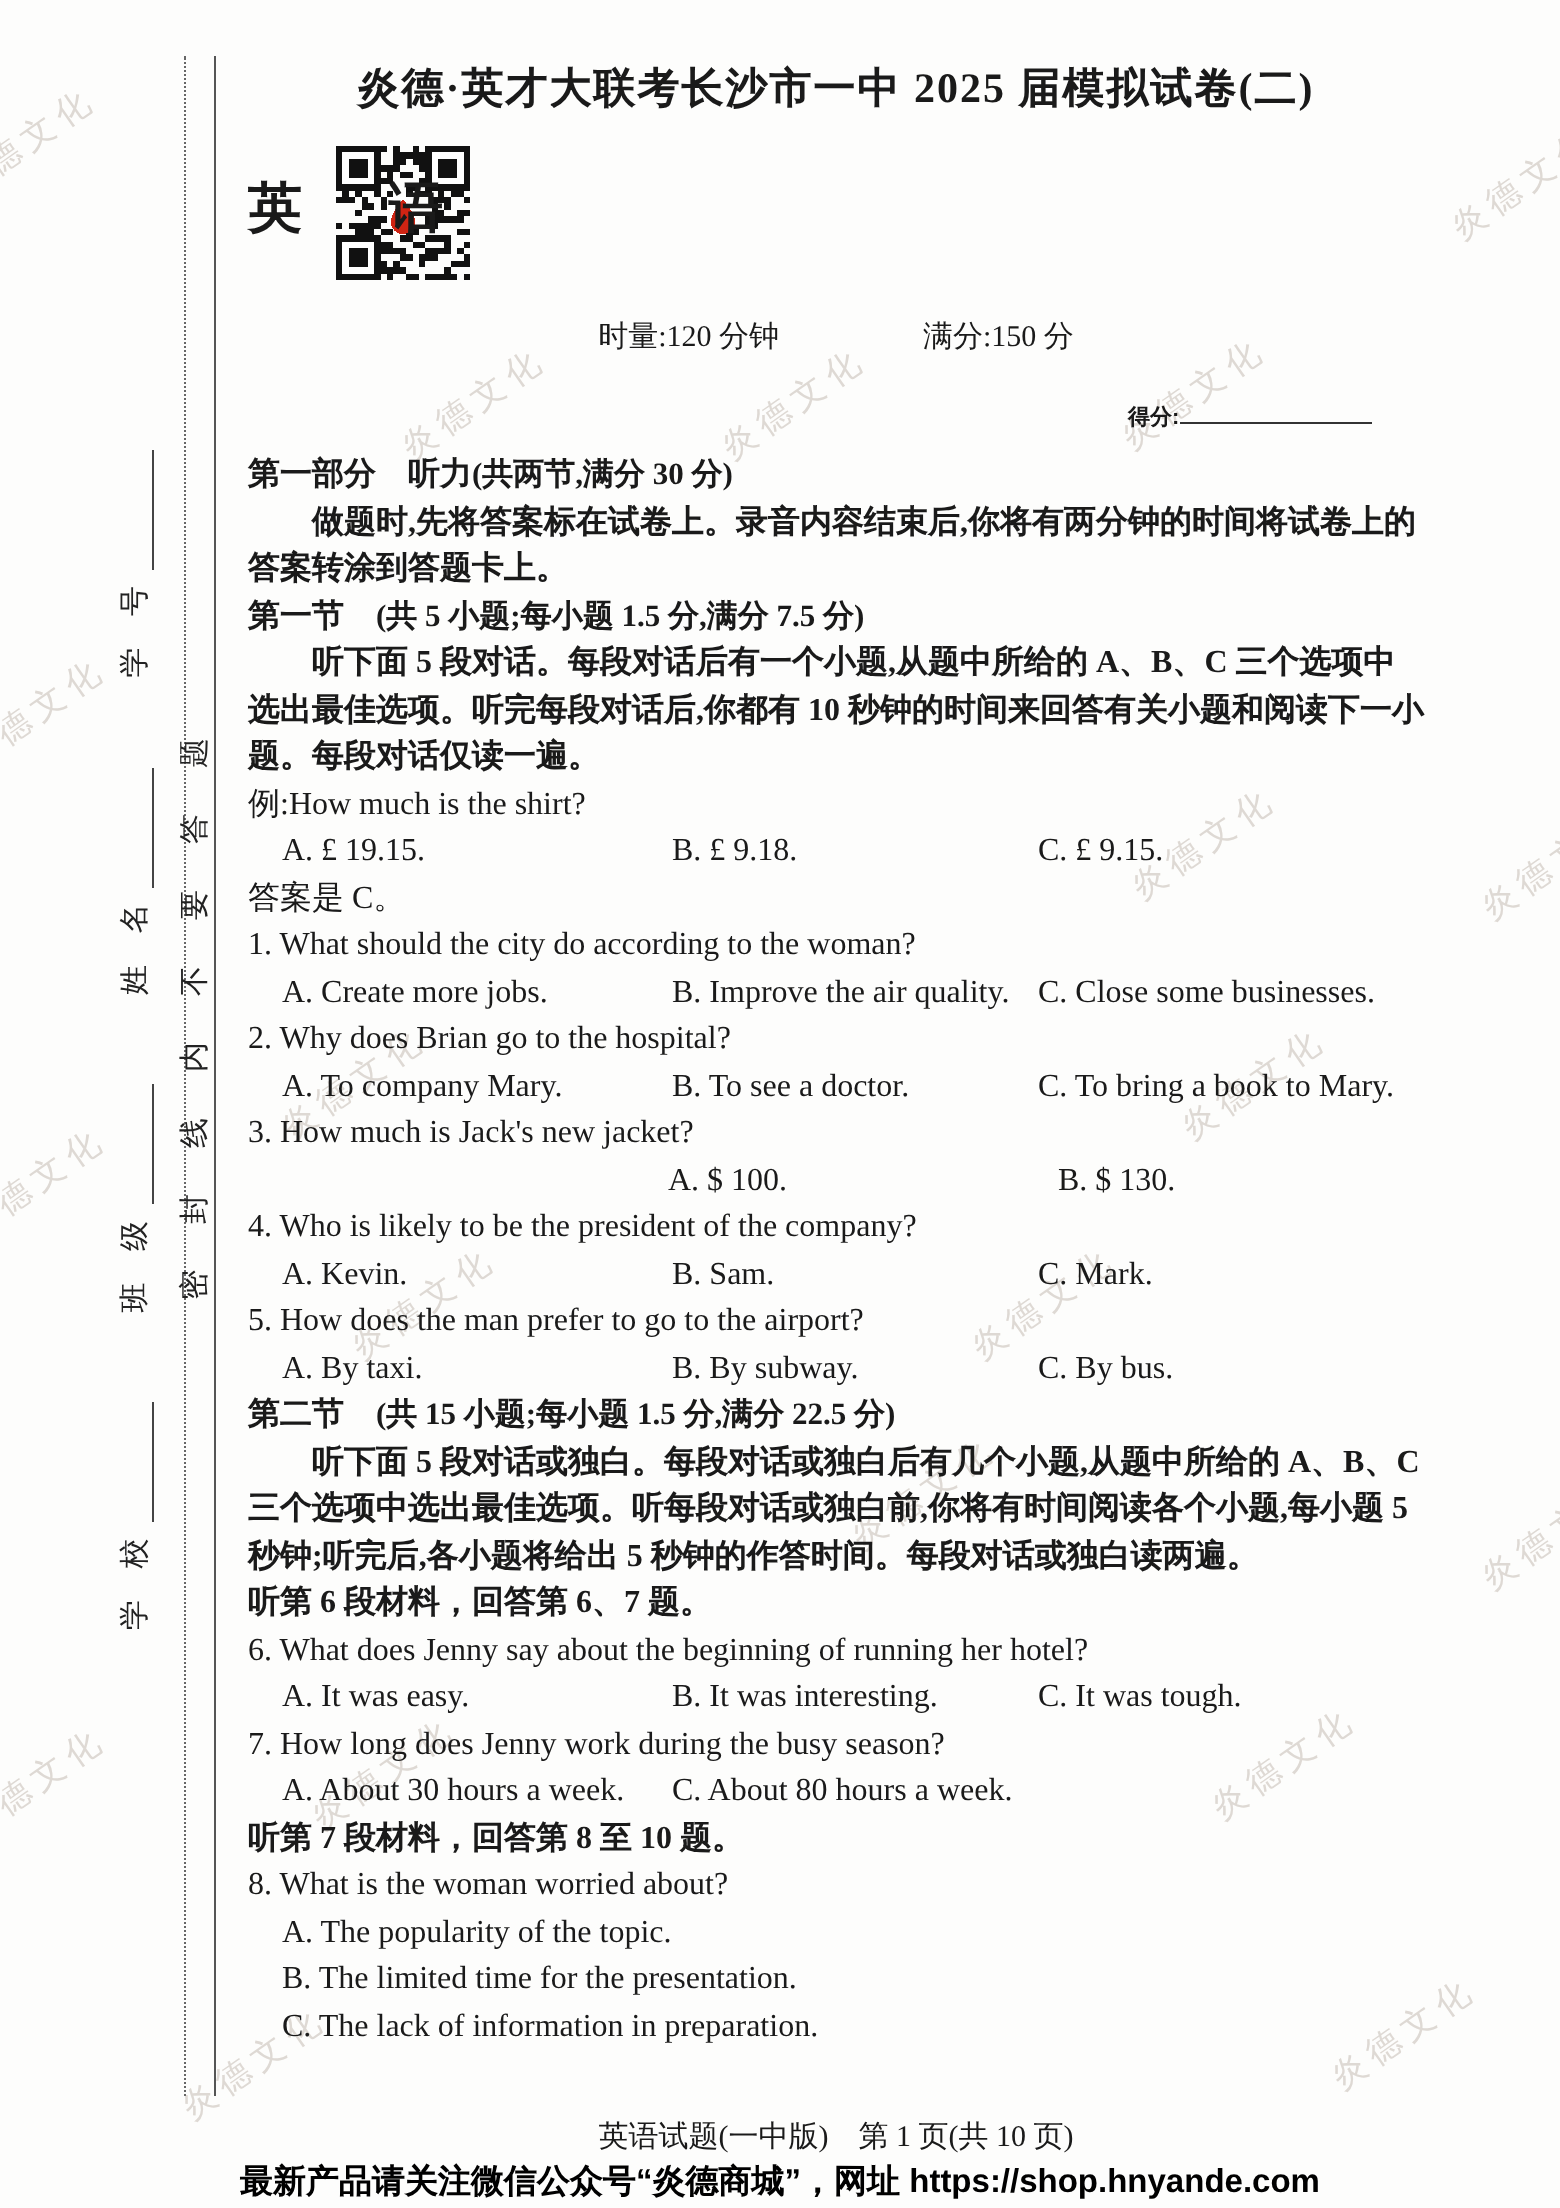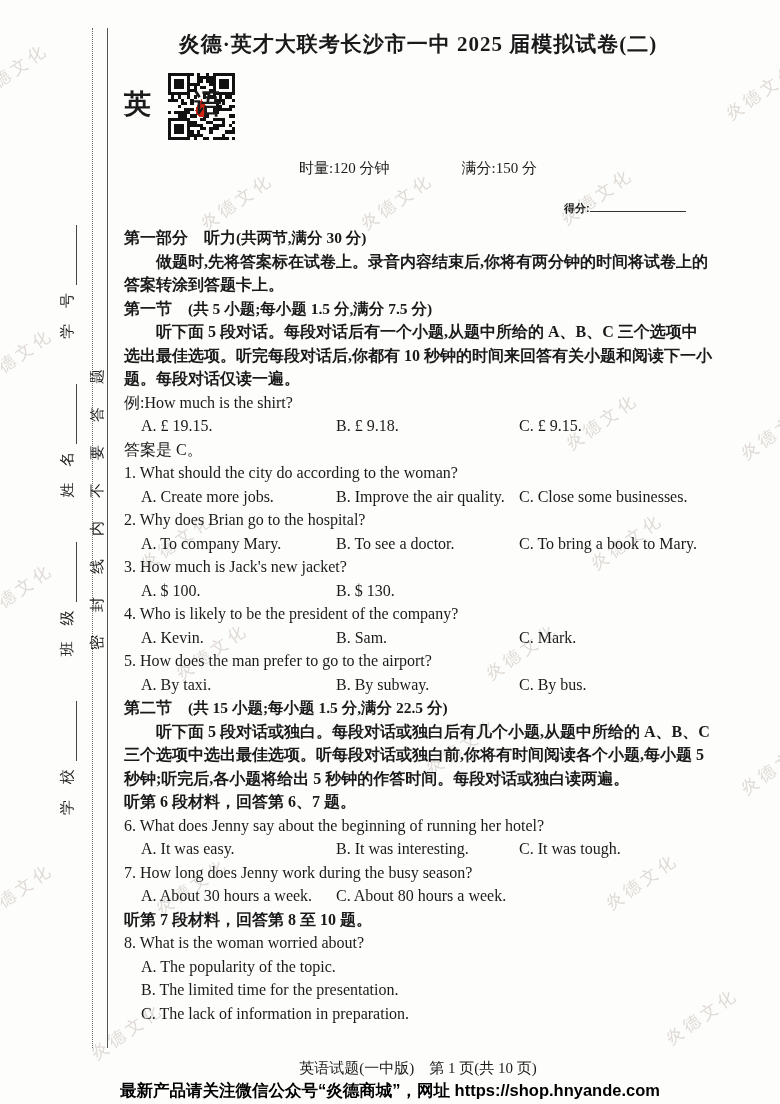--- a/index.html
+++ b/index.html
@@ -54,21 +54,21 @@
   .score-row { position:absolute; top:196px; left:440px; font-size:11px; }
   .score-label { font-family:"Liberation Sans","DejaVu Sans",sans-serif; font-weight:700; }
   .score-line { display:inline-block; width:96px; height:15px; border-bottom:1.5px solid #333; }
   
   .bodytext { font-size:16px; line-height:23.5px; }
   .sec-head .shb { font-family:"Liberation Sans","DejaVu Sans",sans-serif; font-weight:700; font-size:16px; }
   .sec-head .shn { font-size:15.5px; font-weight:600; }
   .cnp { font-weight:700; text-indent:2em; }
   .cue { font-weight:600; }
   .q { font-weight:400; }
-  .opts { display:flex; padding-left:17px; }
+  .opts { display:flex; padding-left:17px;justify-content:flex-end; }
   .opts .o1 { width:195px; flex:none; }
   .opts .o2 { width:183px; flex:none; }
   .opts .o3 { flex:1; }
   .optline { padding-left:17px; }
   
   .footer {
     position:absolute; left:124px; top:1059px; width:588px;
     text-align:center; font-size:15px;
   }
   .banner {

